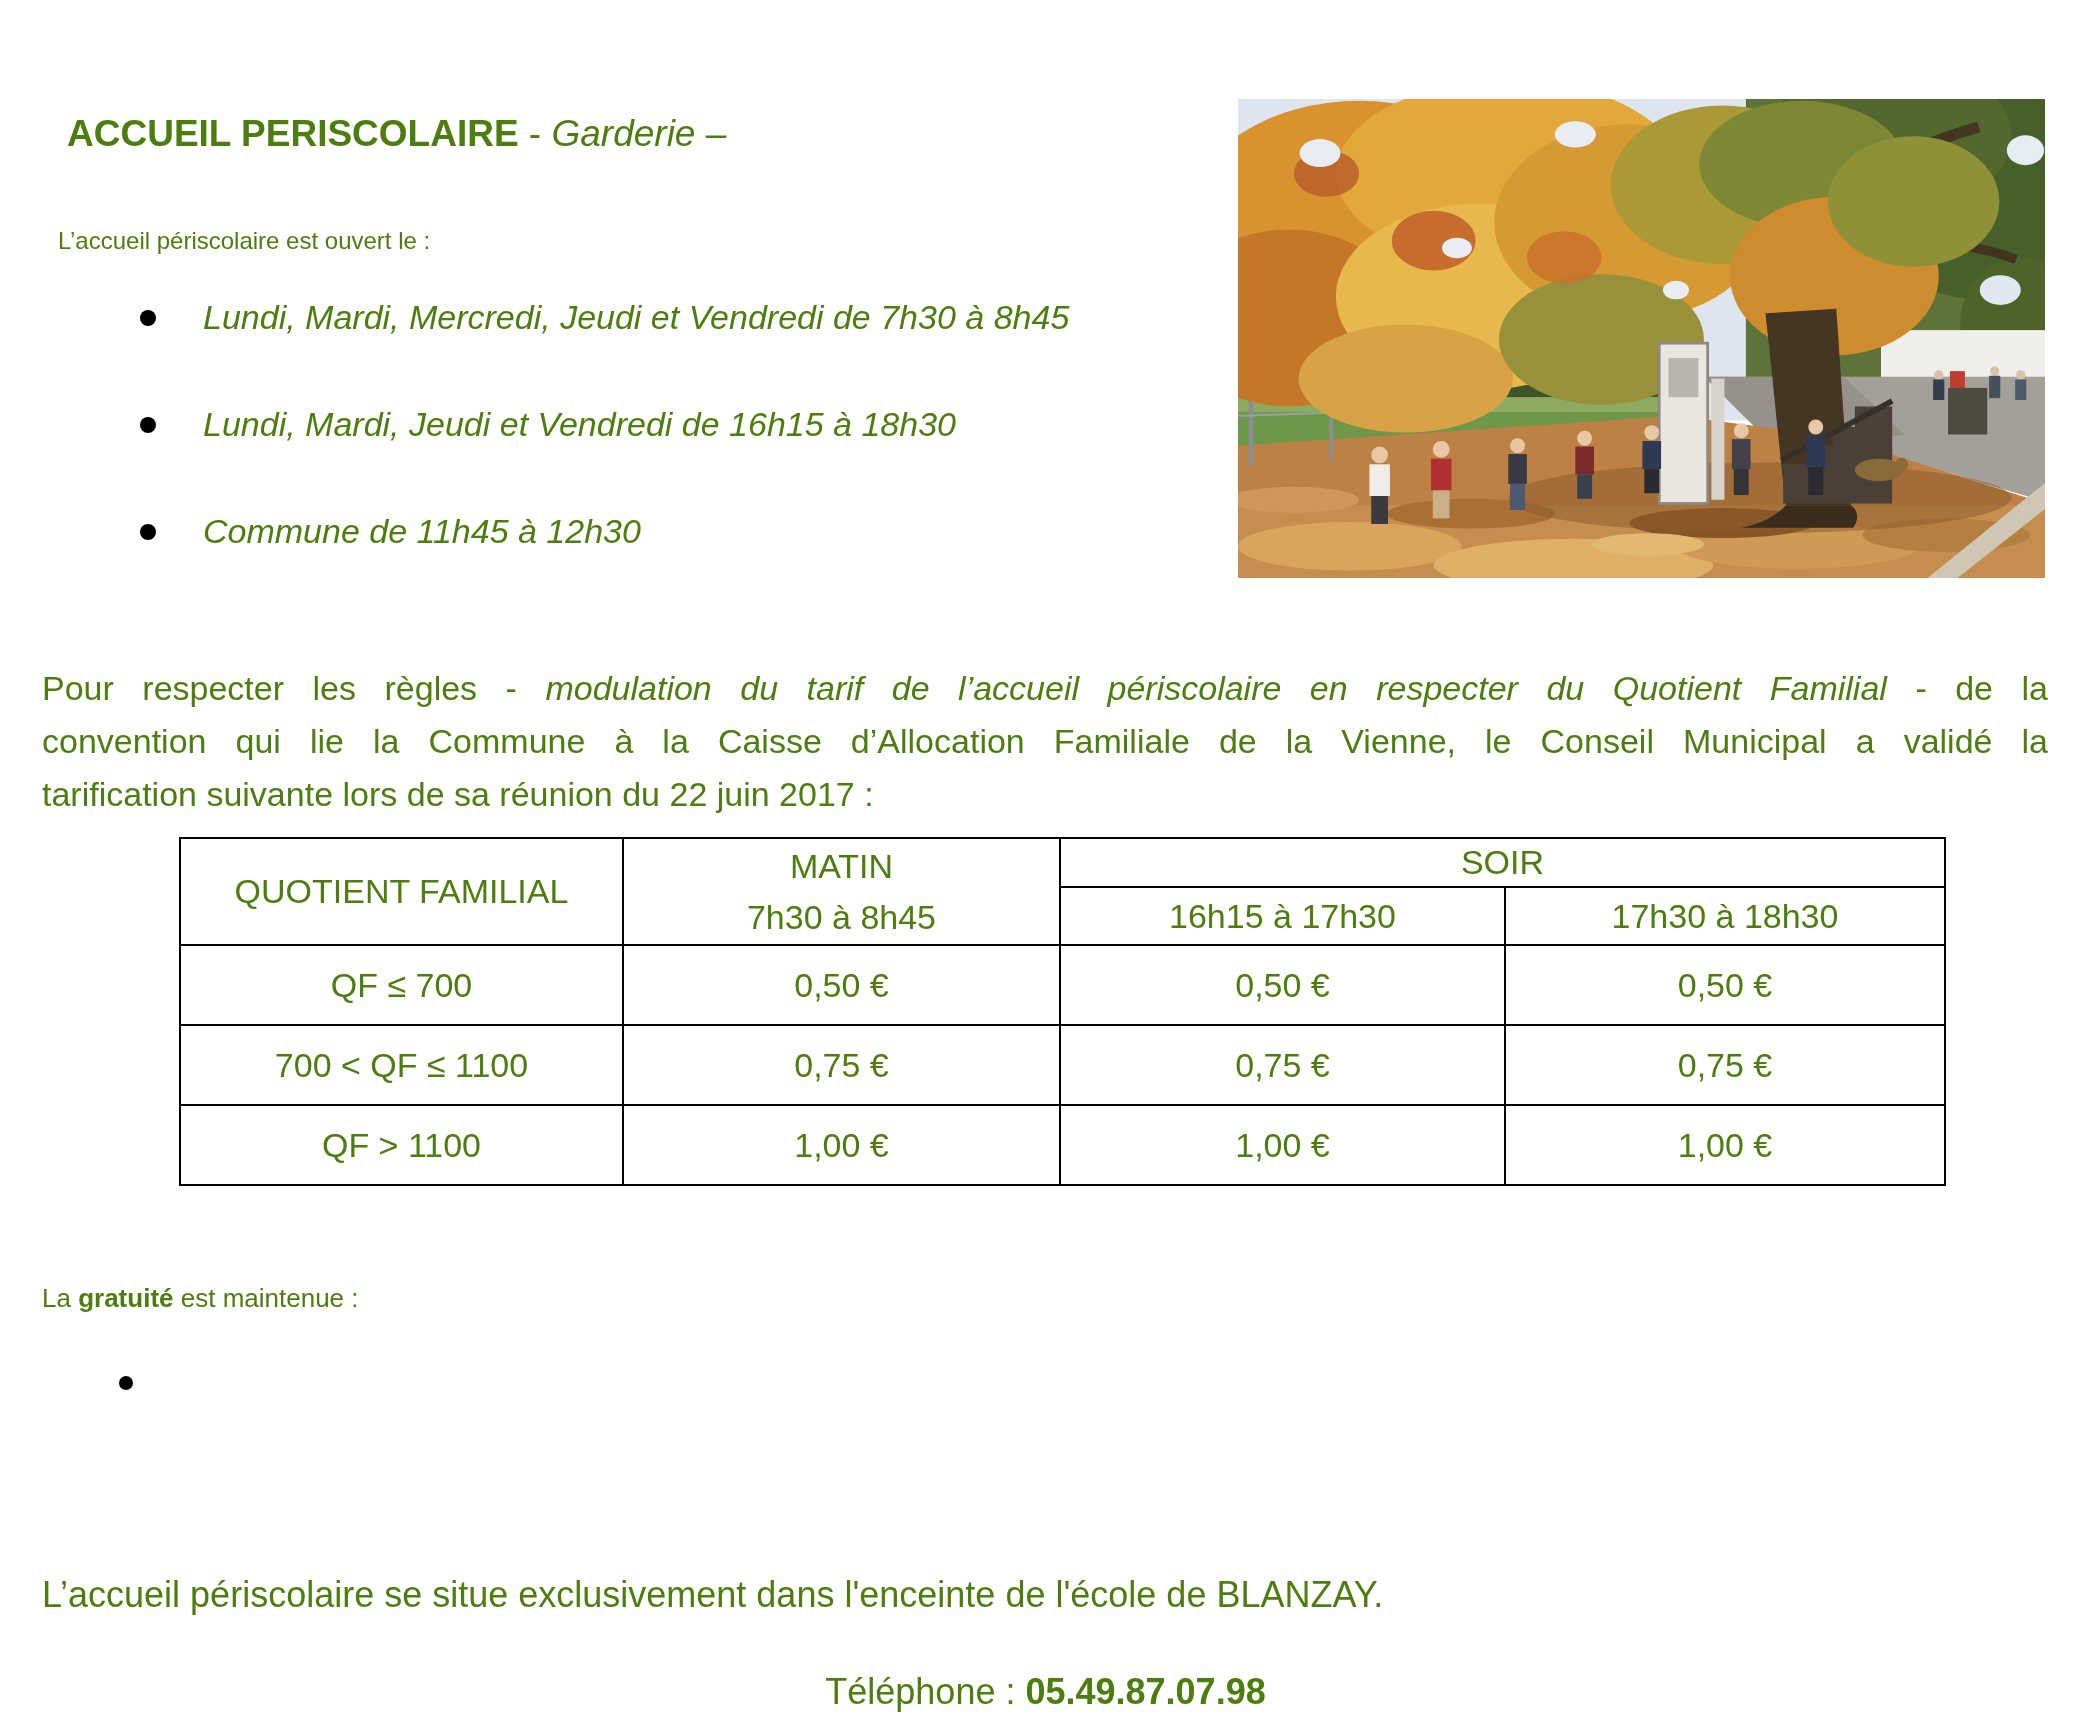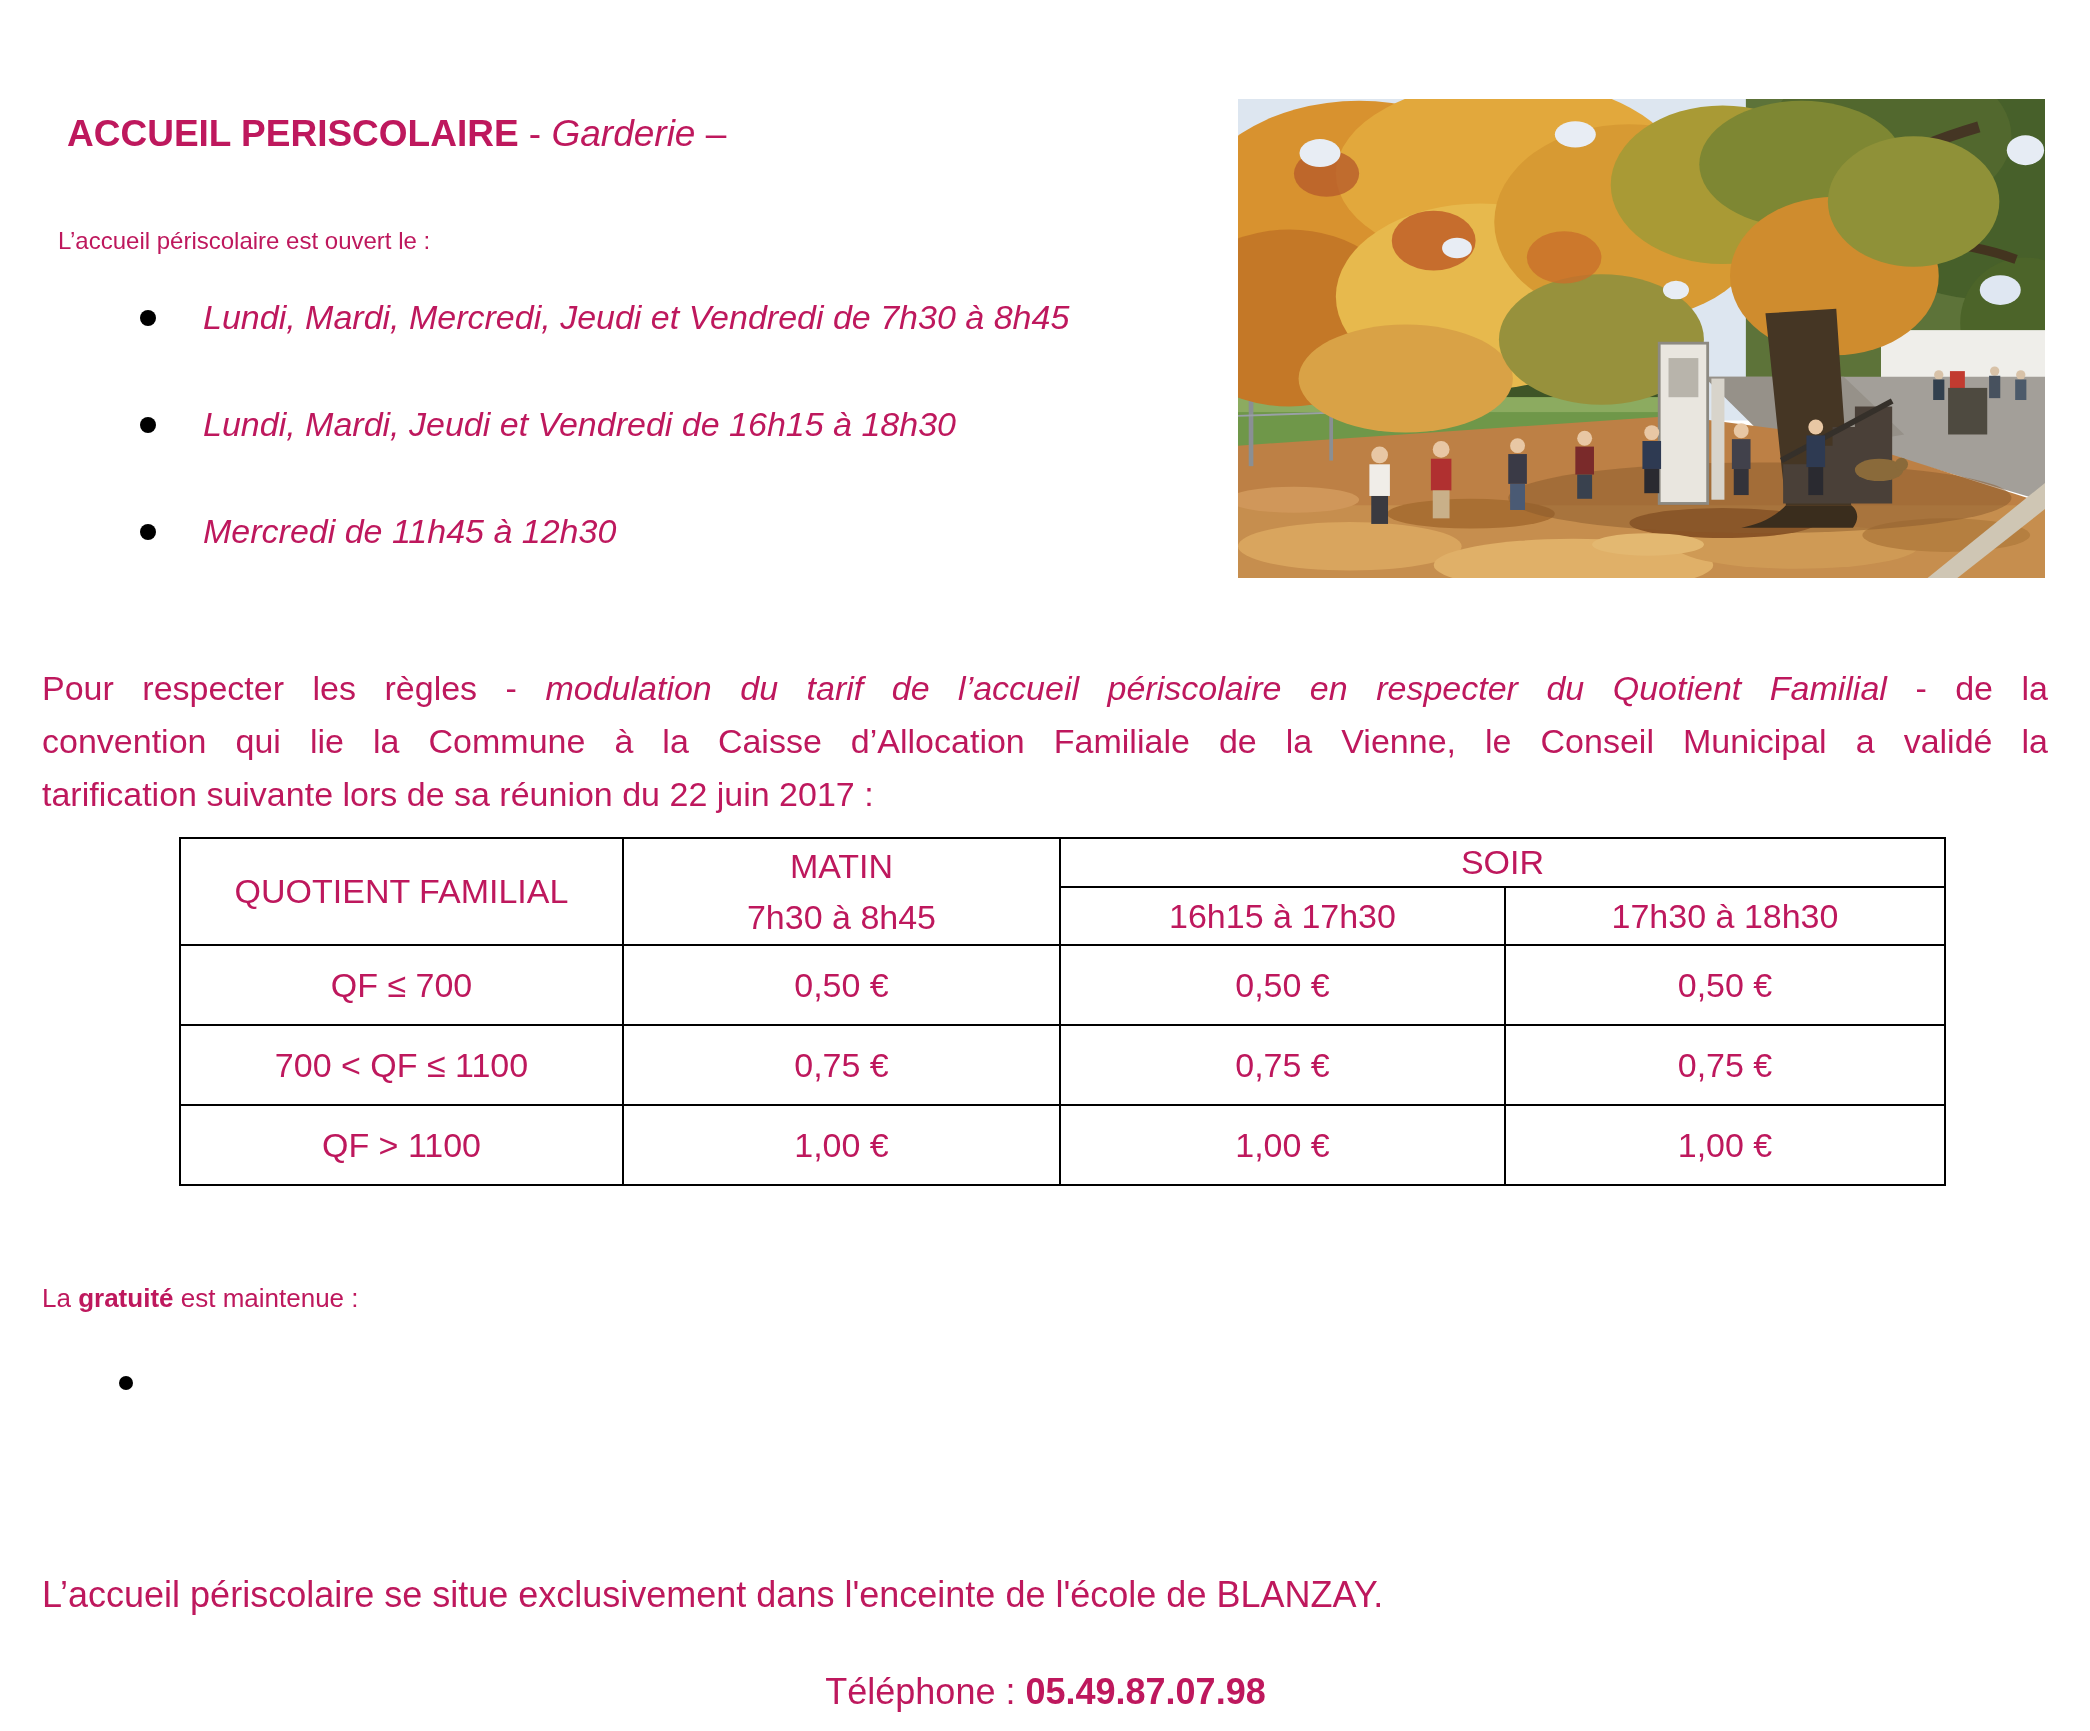--- a/index.html
+++ b/index.html
@@ -2,21 +2,21 @@
 <html style="font-size:15px"><head>
 <meta charset="utf-8">
 <style>
   html,body { margin:0; padding:0; background:#ffffff; }
   .page {
     position: relative;
     width: 2091px;
     height: 1731px;
     background: #ffffff;
     font-family: "Liberation Sans", sans-serif;
-    color: #be185d;
+    color: #4d7c0f;
     overflow: hidden;
   }
   .abs { position: absolute; }
 
   
   .doc-title { left: 67px; top: 110px; font-size: 37px; line-height: 48px; white-space: nowrap; }
   .doc-title .b { font-weight: bold; }
   .doc-title .it { font-style: italic; }
 
   
@@ -85,21 +85,21 @@
     <div class="bullet-row">
       <span class="dot"></span>
       <span>Lundi, Mardi, Mercredi, Jeudi et Vendredi de 7h30 à 8h45</span>
     </div>
     <div class="bullet-row">
       <span class="dot"></span>
       <span>Lundi, Mardi, Jeudi et Vendredi de 16h15 à 18h30</span>
     </div>
     <div class="bullet-row">
       <span class="dot"></span>
-      <span>Mercredi de 11h45 à 12h30</span>
+      <span>Commune de 11h45 à 12h30</span>
     </div>
   </div>
 
   <div class="abs photo" title="Cour d’école en automne : enfants jouant sous un grand arbre aux feuilles orangées, sol couvert de feuilles mortes">
     <svg width="807" height="479" viewBox="0 0 866 514">
 
       <rect x="0" y="0" width="866" height="345" fill="#dde6f0"></rect>
 
       <rect x="545" y="0" width="321" height="330" fill="#5d7339"></rect>
       <ellipse cx="800" cy="90" rx="150" ry="125" fill="#47602a"></ellipse>

